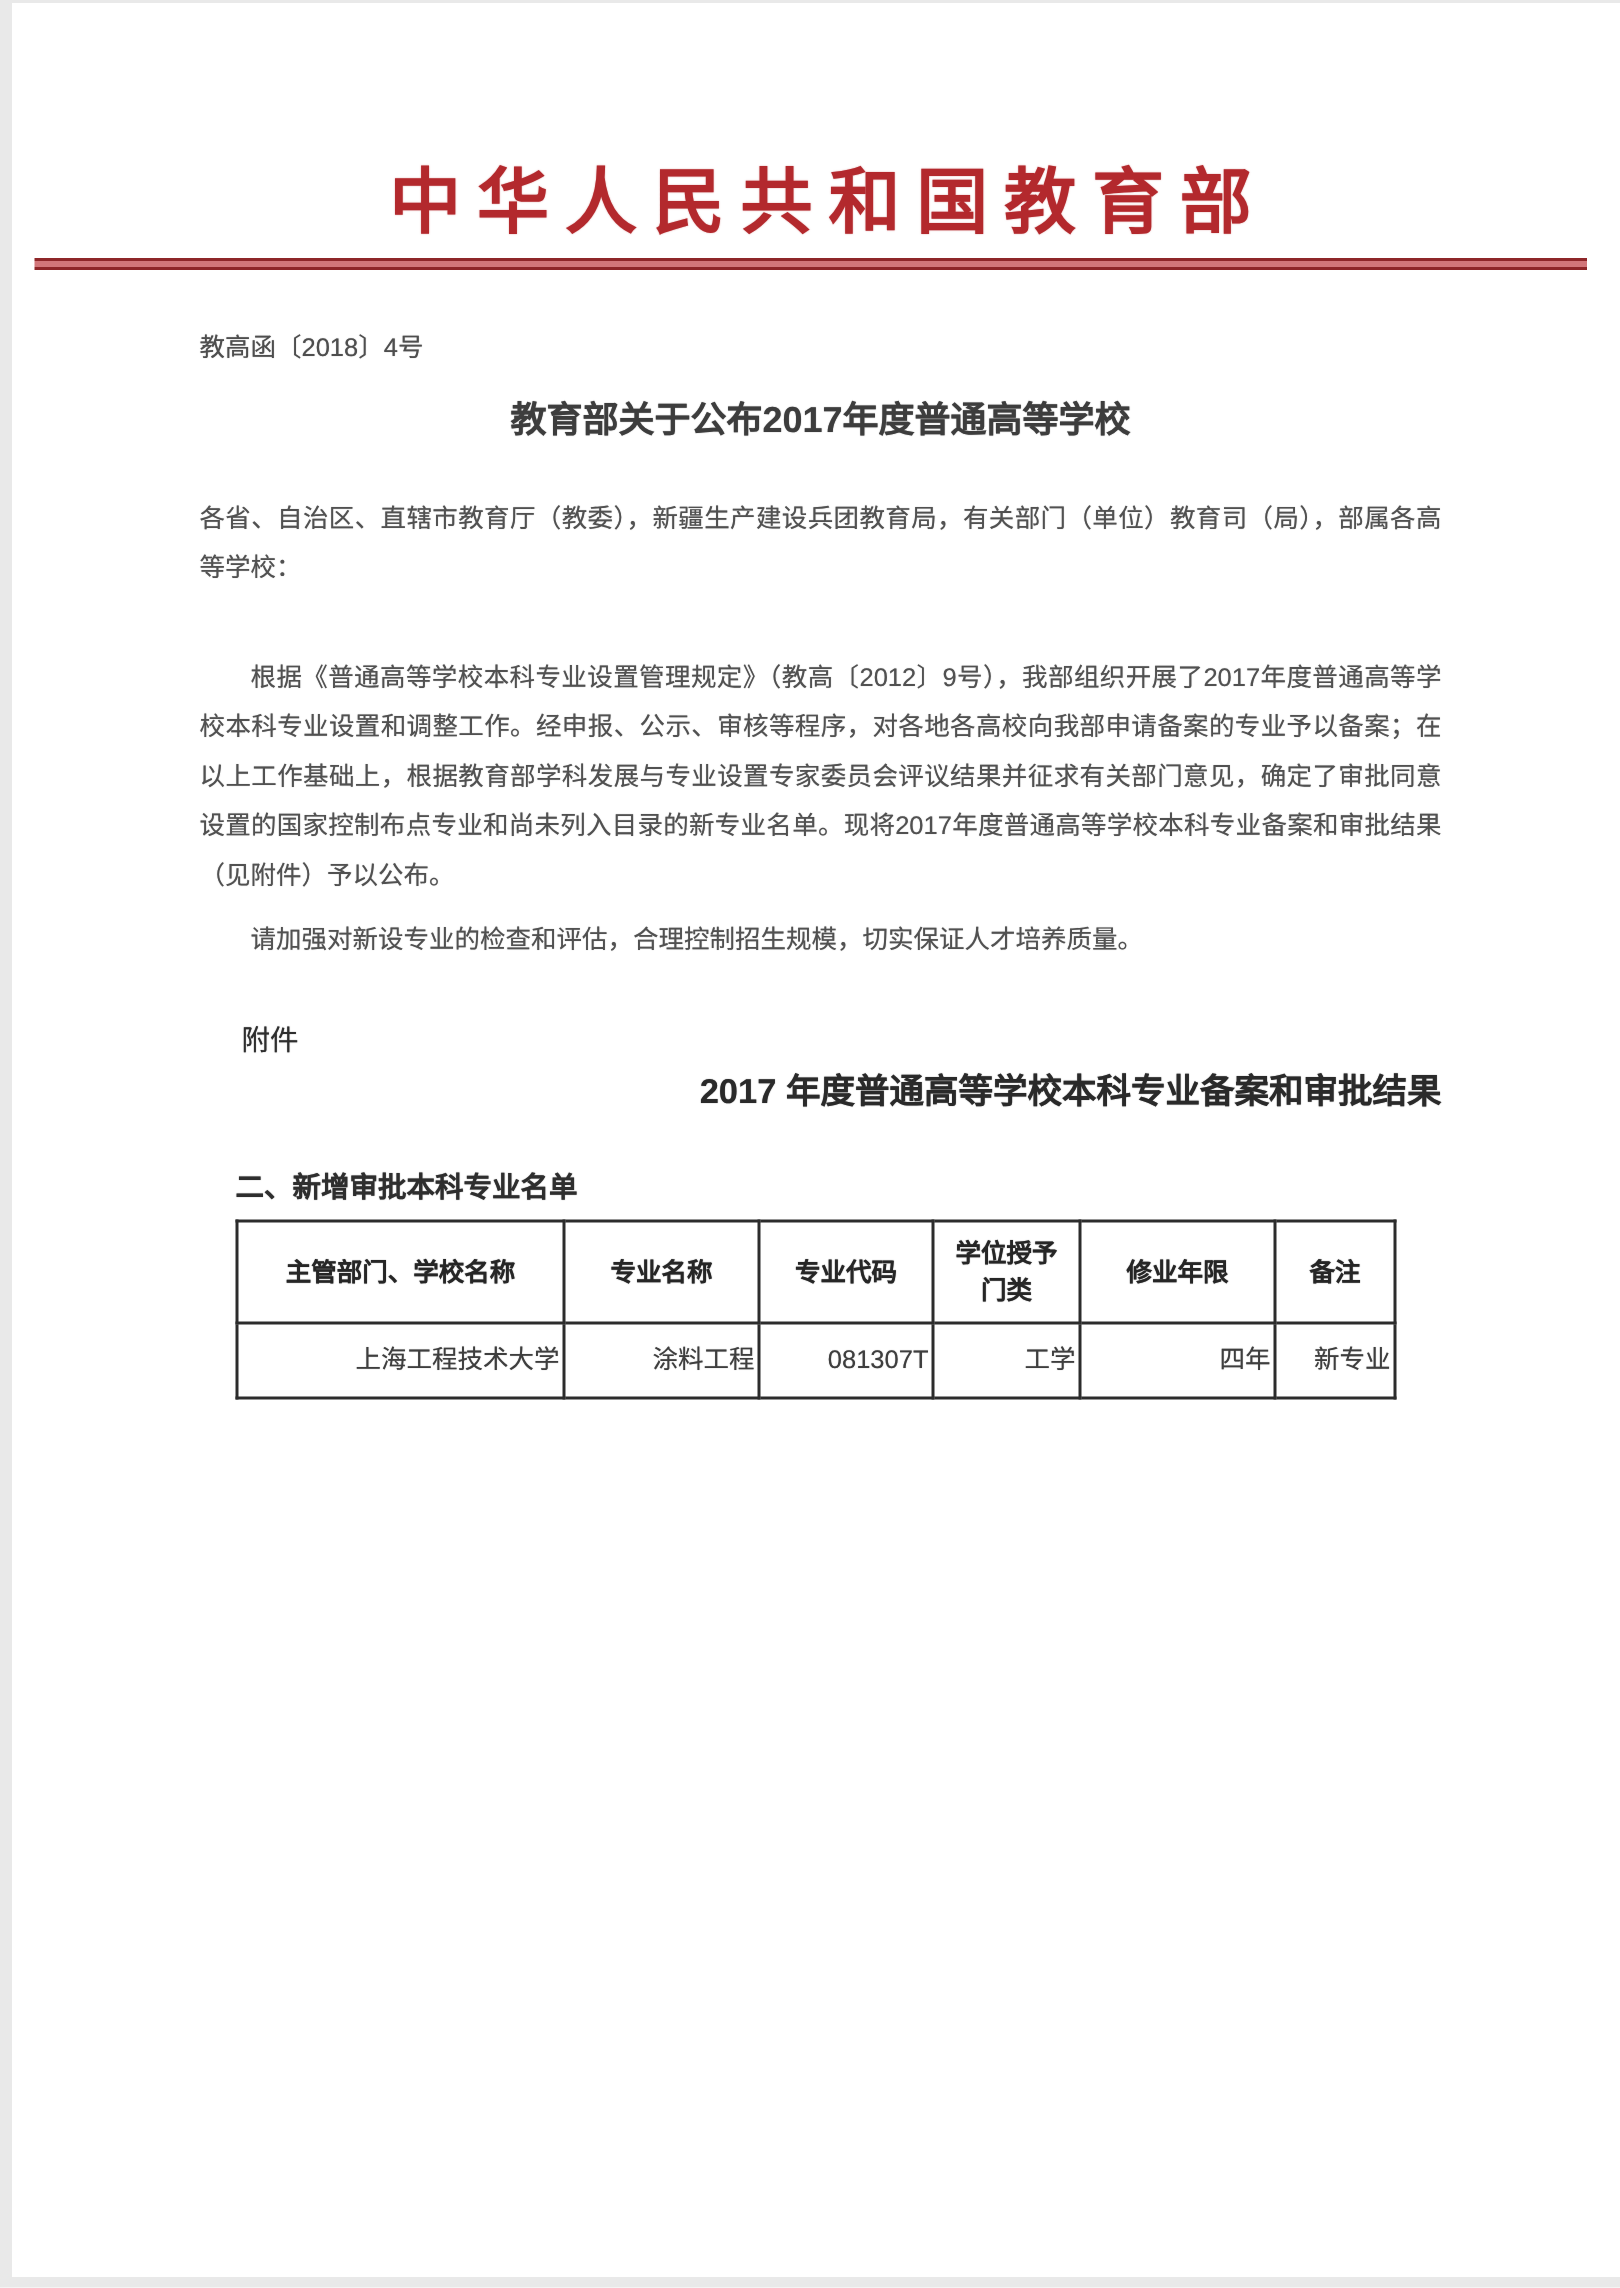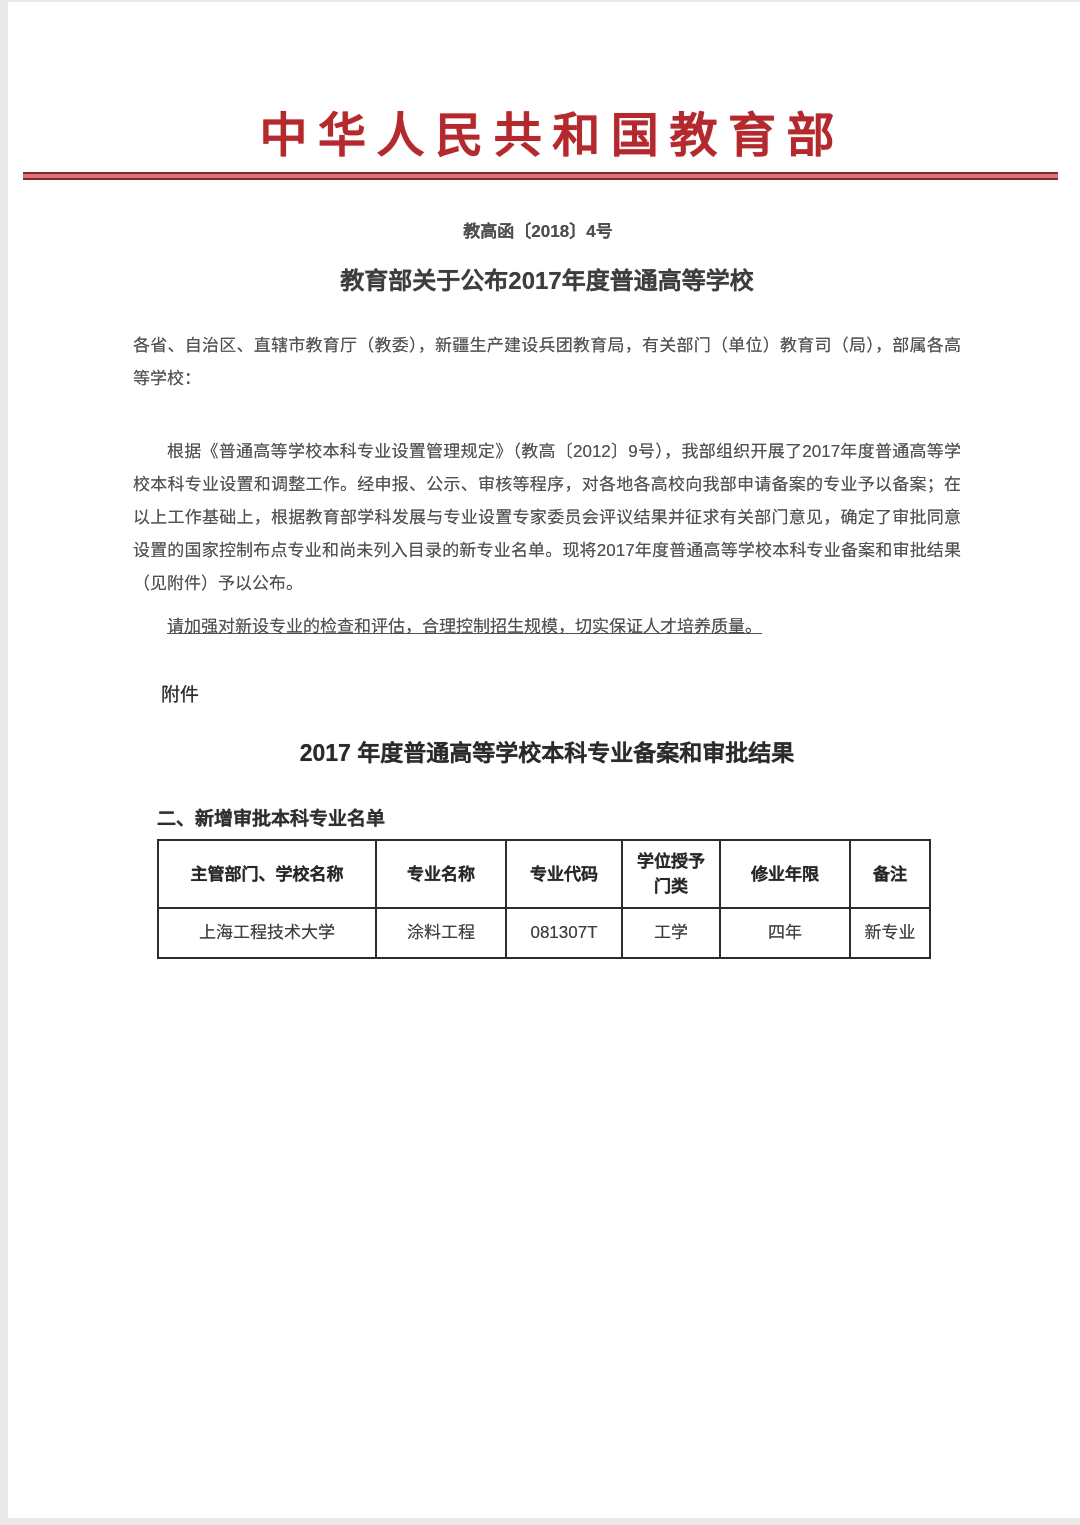--- a/index.html
+++ b/index.html
@@ -44,24 +44,24 @@
   .red-rule{
     margin:6px 25px 0 15px;
     height:8px;
     background:linear-gradient(to bottom,
       var(--rule-dark) 0 2px,
       var(--rule-light) 2px 6px,
       var(--rule-dark) 6px 8px);
   }
   .doc-number{
     margin-top:40px;
-    text-align:center;
+    text-align:left;
     padding-right:18px;
     font-size:17px;
-    font-weight:700;
+    font-weight:400;
     color:#4e4e4e;
     line-height:24px;
     text-shadow:0 0 .6px rgba(80,80,80,.7);
   }
   
   .doc-title{
     margin-top:20px;
     text-align:center;
     font-size:24px;
     font-weight:bold;
@@ -72,34 +72,34 @@
   
   .body-text{
     font-size:17px;
     line-height:33px;
     color:var(--text-body);
     text-align:justify;
     text-shadow:0 0 .6px rgba(90,90,90,.65);
   }
   .salutation{margin-top:32px;}
   .para-main{margin-top:40px;text-indent:2em;}
-  .para-note{margin-top:10px;text-indent:2em;text-decoration:underline;}
+  .para-note{margin-top:10px;text-indent:2em;}
   
   .attachment-label{
     margin-top:40px;
     margin-left:28px;
     font-size:19px;
     font-weight:normal;
     color:var(--text-dark);
     line-height:24px;
     text-shadow:0 0 .7px rgba(40,40,40,.7);
   }
   .attachment-title{
-    margin-top:30px;
-    text-align:center;
+    margin-top:4px;
+    text-align:right;
     font-size:23px;
     font-weight:bold;
     color:#2a2a2a;
     line-height:32px;
     text-shadow:0 0 .7px rgba(40,40,40,.7);
   }
   .section-heading{
     margin-top:38px;
     margin-left:24px;
     font-size:19px;
@@ -130,20 +130,21 @@
     padding:8px 2px;
     white-space:pre-line;
     text-shadow:0 0 .7px rgba(30,30,30,.7);
   }
   table.approval td{
     font-weight:normal;
     color:#3e3e3e;
     padding:14px 2px;
     line-height:20px;
     text-shadow:0 0 .6px rgba(70,70,70,.65);
+    text-align:right;
   }
 </style>
 </head>
 <body>
 
 <div class="page">
   <div class="content">
 
     <div class="org-name">中华人民共和国教育部</div>
   </div>

